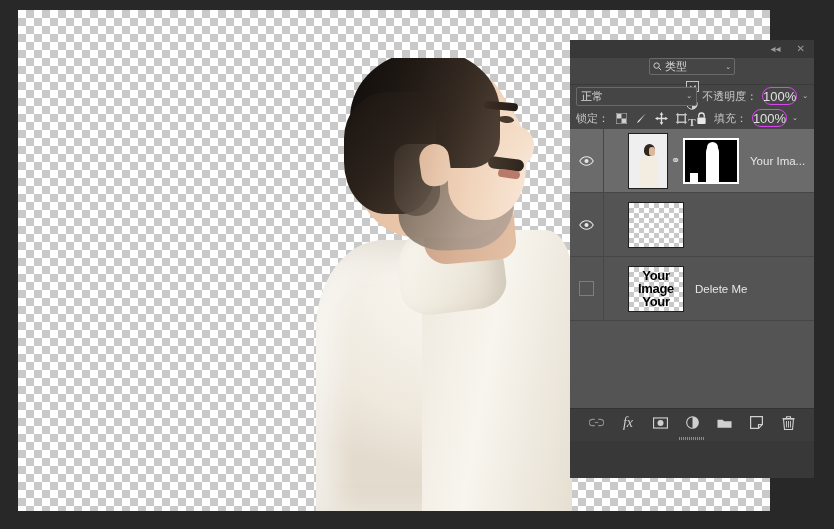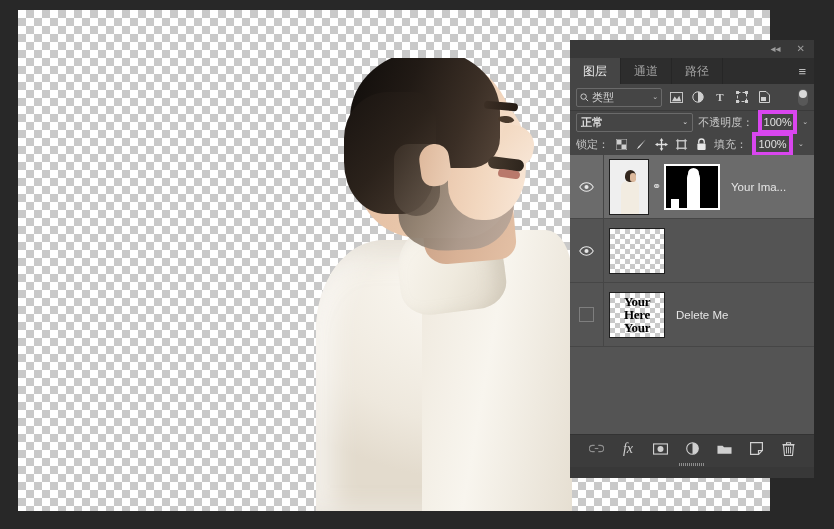--- a/index.html
+++ b/index.html
@@ -223,20 +223,21 @@
     cursor: pointer;
   }
   #filter-row {
     height: 26px;
     background: #454545;
     display: flex;
     align-items: center;
     padding: 0 6px;
     gap: 6px;
     border-bottom: 1px solid #3a3a3a;
+    flex-direction: column;
   }
   #filter-select {
     width: 78px; height: 17px;
     background: #454545;
     border: 1px solid #6a6a6a;
     border-radius: 2px;
     display: flex; align-items: center;
     padding: 0 3px;
     gap: 3px;
     cursor: pointer;
@@ -273,31 +274,30 @@
     gap: 5px;
   }
   #blend-select {
     width: 114px; height: 17px;
     background: #454545;
     border: 1px solid #6a6a6a;
     border-radius: 2px;
     display: flex; align-items: center;
     padding: 0 4px;
     cursor: pointer;
-    font-weight: bold;
   }
   #blend-select .lbl { flex: 1; color: #dcdcdc; font-size: 11px; }
   .field-label { color: #c8c8c8; font-size: 11px; white-space: nowrap; }
   .num-box {
     width: 33px; height: 16px;
     background: #454545;
-    border: 4px solid #d946ef;
-    border-radius: 0;
+    border: 1px solid #d946ef;
+    border-radius: 9px;
     color: #e0e0e0;
-    font-size: 11px;
+    font-size: 13px;
     display: flex; align-items: center; justify-content: center;
     cursor: text;
   }
   .lock-icon {
     width: 15px; height: 15px;
     display: flex; align-items: center; justify-content: center;
     cursor: pointer;
   }
   #layer-list {
     background: #545454;
@@ -316,28 +316,27 @@
     width: 33px;
     display: flex; align-items: center; justify-content: center;
     cursor: pointer;
     align-self: stretch;
     border-right: 1px solid #464646;
   }
   .thumb {
     width: 56px; height: 46px;
     border: 1px solid #1f1f1f;
     box-sizing: border-box;
-    margin-left: 5px;
+    margin-left: 24px;
     flex-shrink: 0;
     position: relative;
     overflow: hidden;
     cursor: pointer;
     background-size: 10px 10px;
     background-position: 0 0, 5px 5px;
-    font-family: Liberation Serif, serif;
   }
   .thumb.checker {
     background-image:
       linear-gradient(45deg, #c9c9c9 25%, transparent 25%, transparent 75%, #c9c9c9 75%),
       linear-gradient(45deg, #c9c9c9 25%, transparent 25%, transparent 75%, #c9c9c9 75%);
     background-color: #ffffff;
   }
   .thumb.photo {
     width: 40px; height: 56px;
     background: #efefef;
@@ -482,26 +481,20 @@
     </div>
   </div>
 
   <div id="layers-panel">
 
     <div id="panel-titlebar">
       <span class="title-btn">◂◂</span>
       <span class="title-btn">✕</span>
     </div>
 
-    <div id="panel-tabs">
-      <div class="tab active">图层</div>
-      <div class="tab">通道</div>
-      <div class="tab">路径</div>
-      <div id="panel-menu">≡</div>
-    </div>
 
     <div id="filter-row">
       <div id="filter-select">
         <svg width="9" height="9" viewBox="0 0 10 10">
           <circle cx="4" cy="4" r="3" fill="none" stroke="#d8d8d8" stroke-width="1"></circle>
           <line x1="6.2" y1="6.2" x2="9" y2="9" stroke="#d8d8d8" stroke-width="1"></line>
         </svg>
         <span class="lbl">类型</span>
         <span class="caret">⌄</span>
       </div>
@@ -626,21 +619,21 @@
         <div class="layer-name"></div>
       </div>
 
       <div class="layer-row">
         <div class="eye-cell">
           <div class="vis-checkbox"></div>
         </div>
         <div class="thumb checker">
           <div class="thumb-text">
             <span>Your</span>
-            <span>Here</span>
+            <span>Image</span>
             <span>Your</span>
           </div>
         </div>
         <div class="layer-name">Delete Me</div>
       </div>
 
     </div>
 
     <div id="panel-footer">
       <div class="footer-icon">

